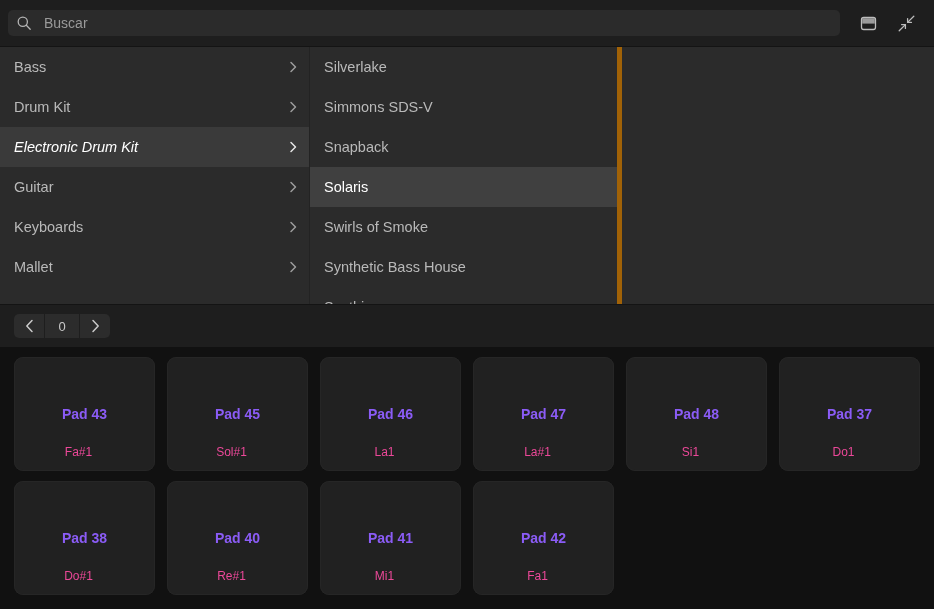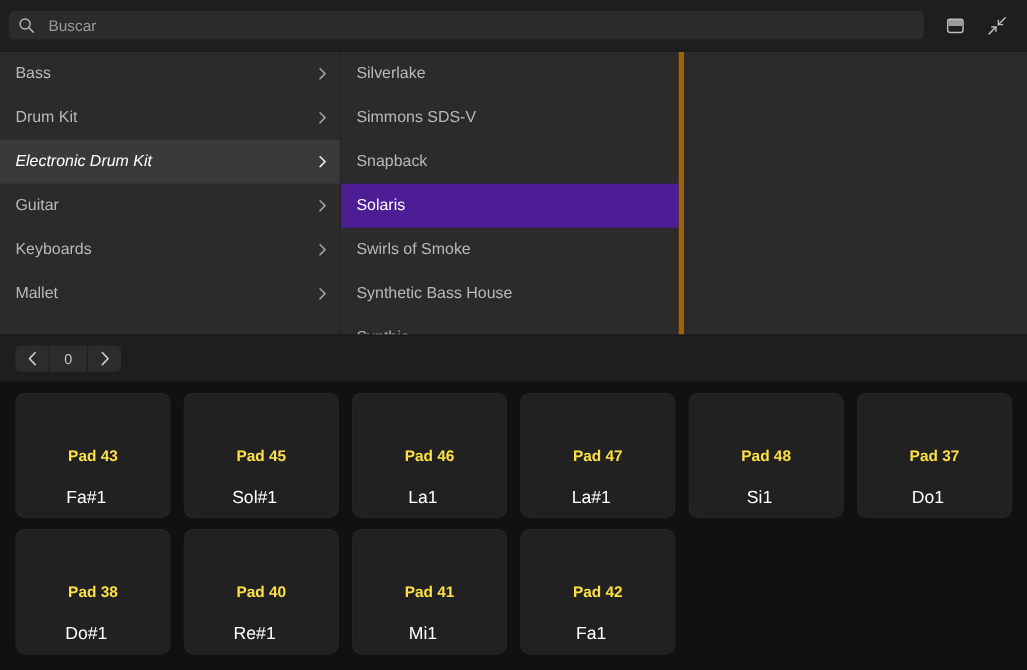--- a/index.html
+++ b/index.html
@@ -124,21 +124,21 @@
     color: #9d9d9d;
     display: block;
   }
   .row.selected {
     background: #3a3a3a;
     color: #ffffff;
     font-style: italic;
   }
   .row.selected .chev { color: #e6e6e6; }
   .row.active {
-    background: #4c1d95;
+    background: #404040;
     color: #ffffff;
   }
 
   
   .pager-bar {
     flex: 0 0 44px;
     height: 44px;
     background: #1e1e1e;
     border-top: 1px solid #141414;
     border-bottom: 1px solid #111111;
@@ -198,33 +198,33 @@
     position: relative;
     display: flex;
     flex-direction: column;
     align-items: center;
     justify-content: center;
     cursor: default;
     user-select: none;
     box-shadow: inset 0 0 0 1px #262626;
   }
   .pad-name {
-    color: #fde047;
+    color: #8b5cf6;
     font-size: 14px;
     font-weight: bold;
     line-height: 18px;
   }
   .pad-note {
     position: absolute;
     bottom: 11px;
     left: 0;
     right: 12px;
     text-align: center;
-    color: #ffffff;
-    font-size: 16px;
+    color: #ec4899;
+    font-size: 12px;
     line-height: 15px;
   }
 </style>
 </head>
 <body>
 
 <div id="app">
 
   <div class="toolbar">
 

